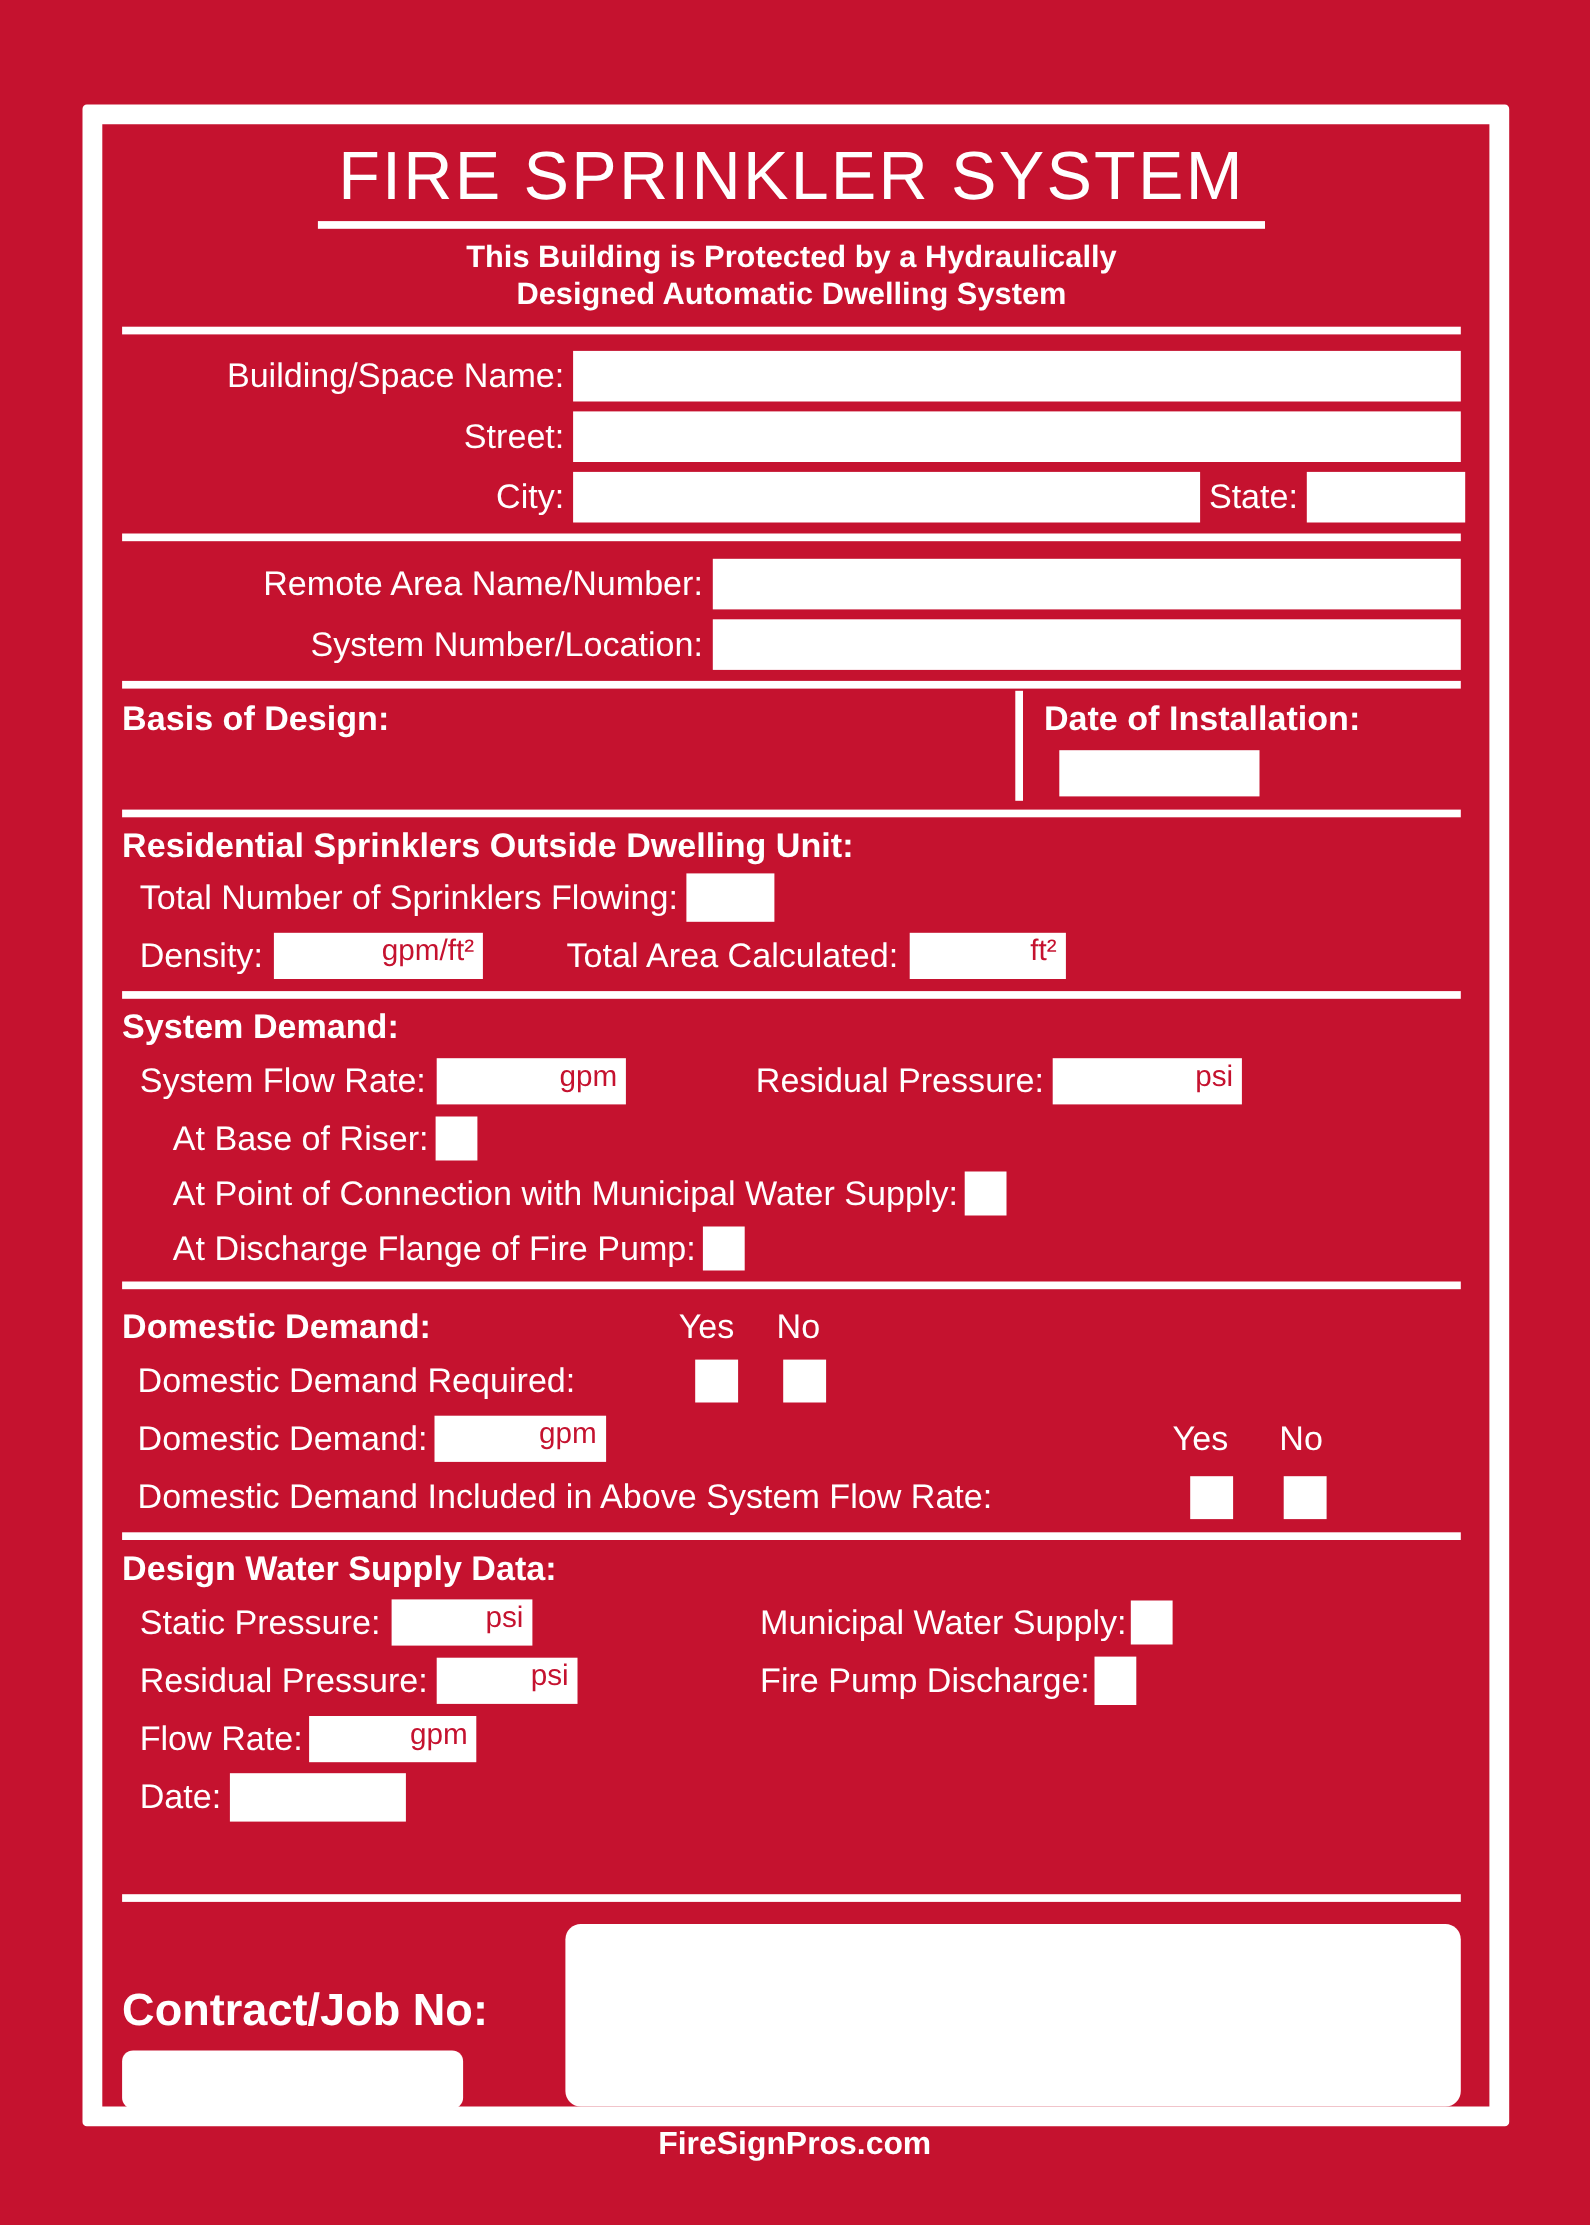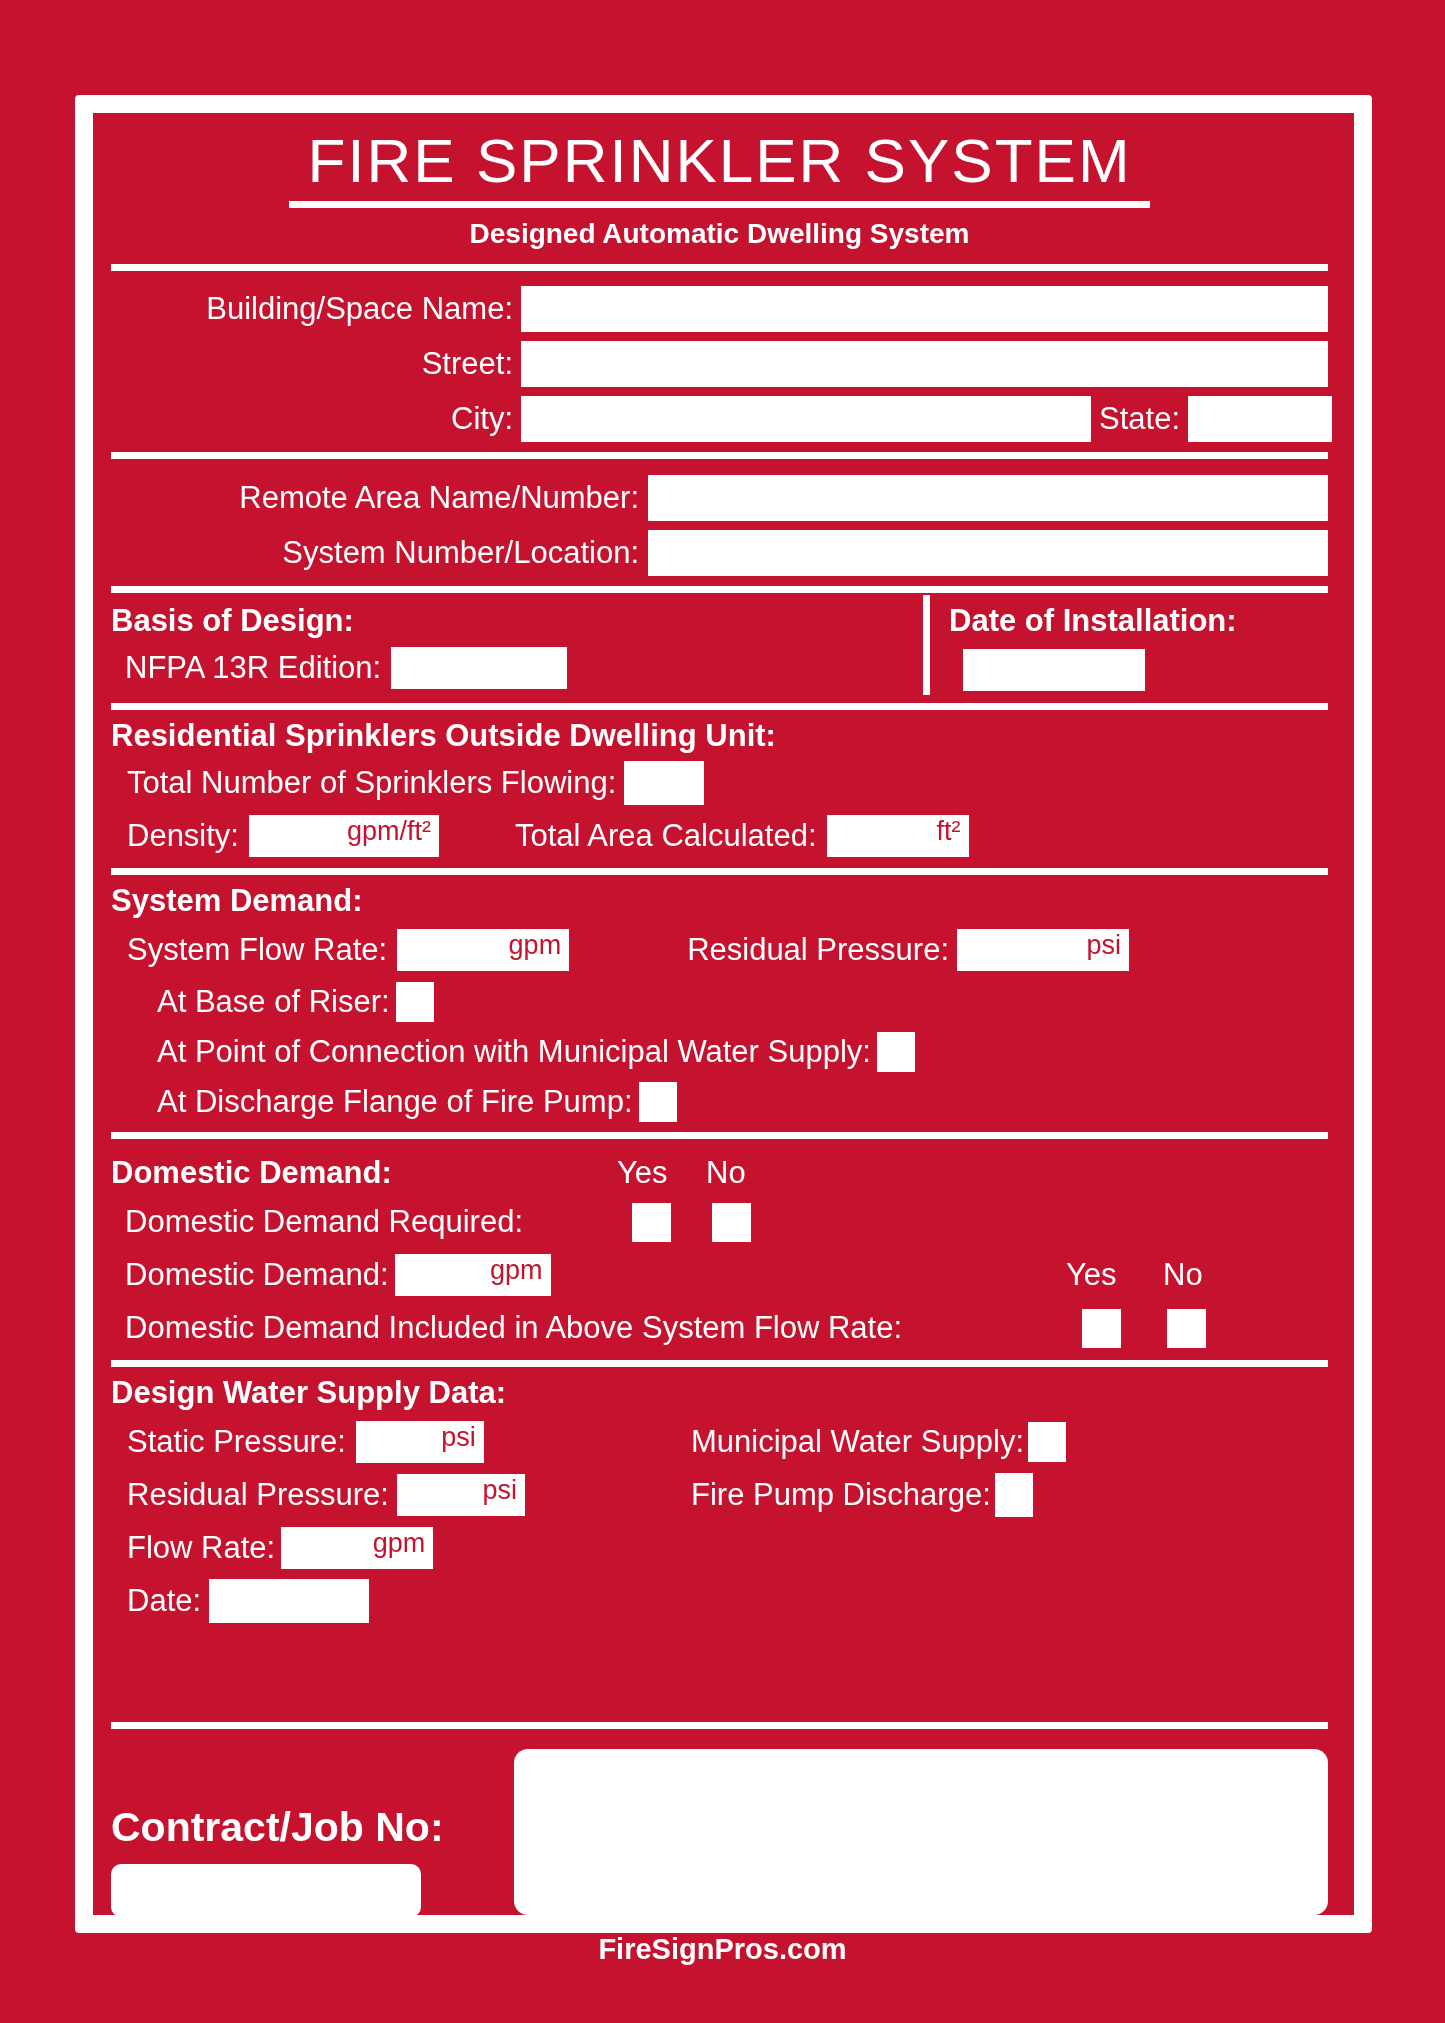--- a/index.html
+++ b/index.html
@@ -81,20 +81,21 @@
 </head>
 <body>
 
 <div class="frame">
   <div class="content">
 
     <div class="title-wrap">
       <div class="title">FIRE SPRINKLER SYSTEM</div>
     </div>
     <div class="subtitle">
+      <div>This Building is Protected by a Hydraulically</div>
       <div>Designed Automatic Dwelling System</div>
     </div>
     <div class="divider" style="margin-top:14px;"></div>
 
     <div class="addr">
       <div class="addr-row">
         <div class="addr-label">Building/Space Name:</div>
         <div class="addr-box"></div>
       </div>
       <div class="addr-row">
@@ -119,24 +120,20 @@
         <div class="addr-label">System Number/Location:</div>
         <div class="addr-box"></div>
       </div>
     </div>
     <div class="divider div-a"></div>
 
     <div class="basis">
       <div class="vline"></div>
       <div class="basis-left">
         <div class="heading">Basis of Design:</div>
-        <div class="nfpa-row">
-          <span class="lbl">NFPA 13R Edition:</span>
-          <div class="box nfpa-box"></div>
-        </div>
       </div>
       <div class="basis-right">
         <div class="heading">Date of Installation:</div>
         <div class="box doi-box"></div>
       </div>
     </div>
     <div class="divider"></div>
 
     <div class="sect">
       <div class="heading">Residential Sprinklers Outside Dwelling Unit:</div>

